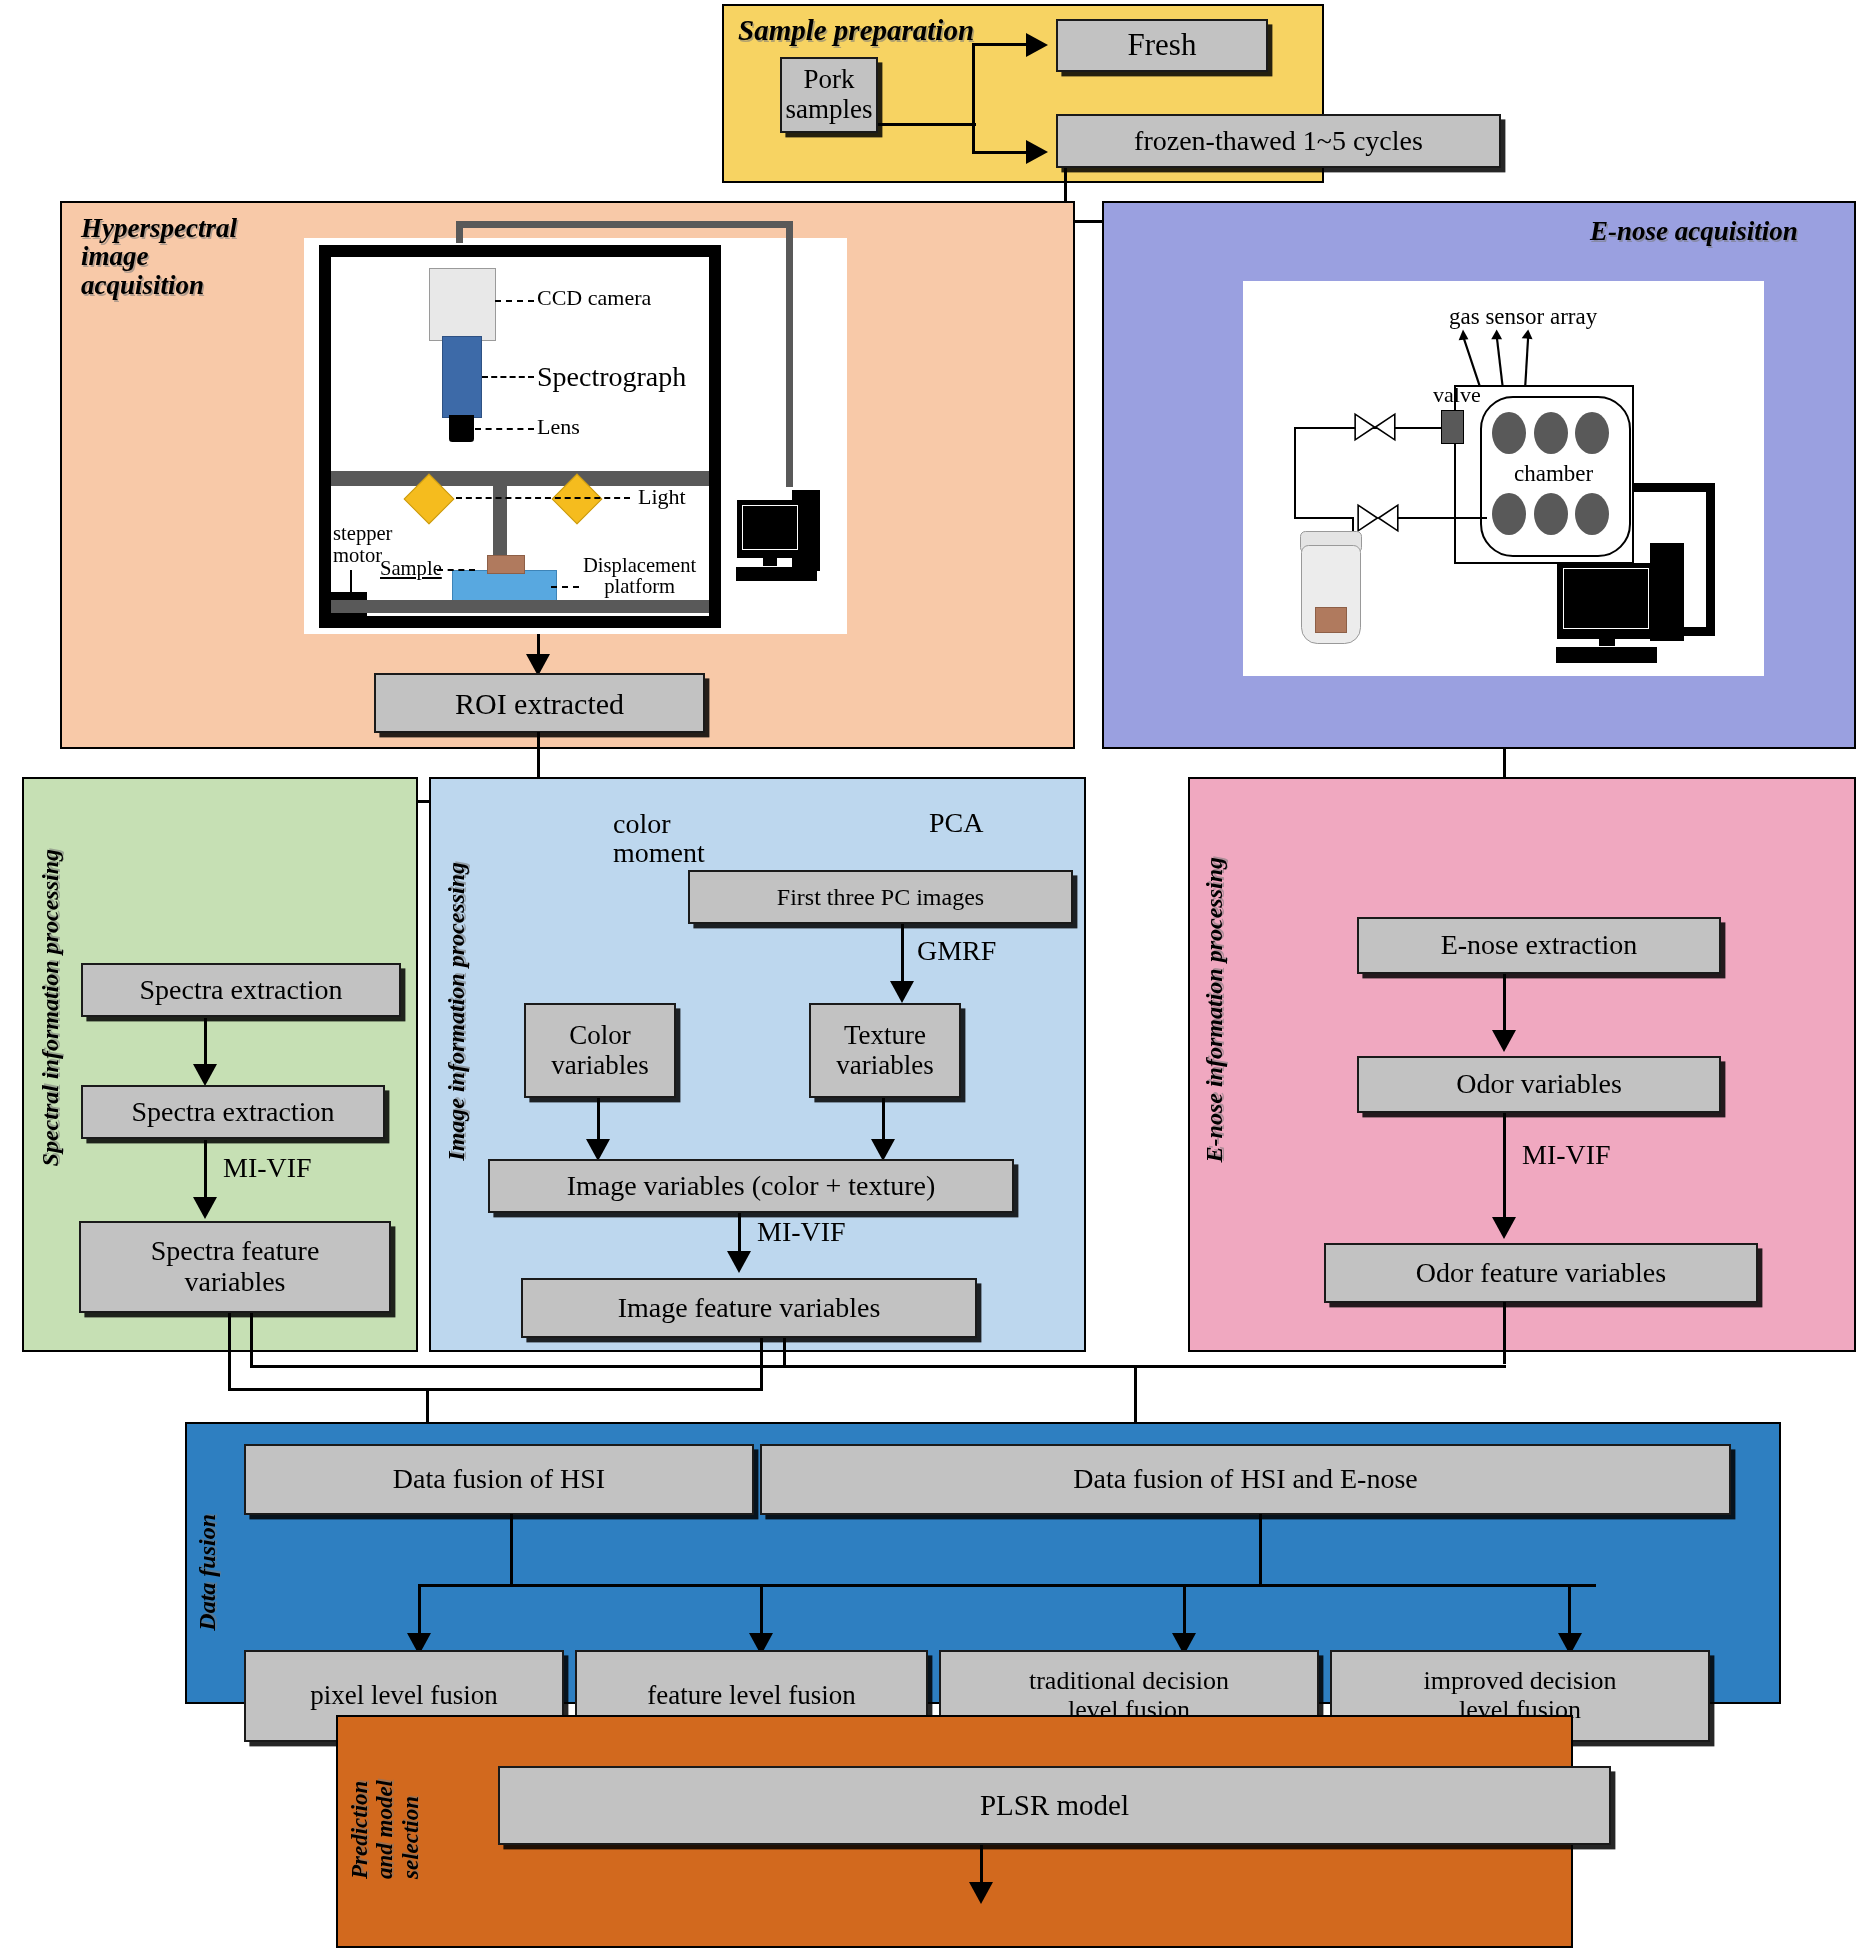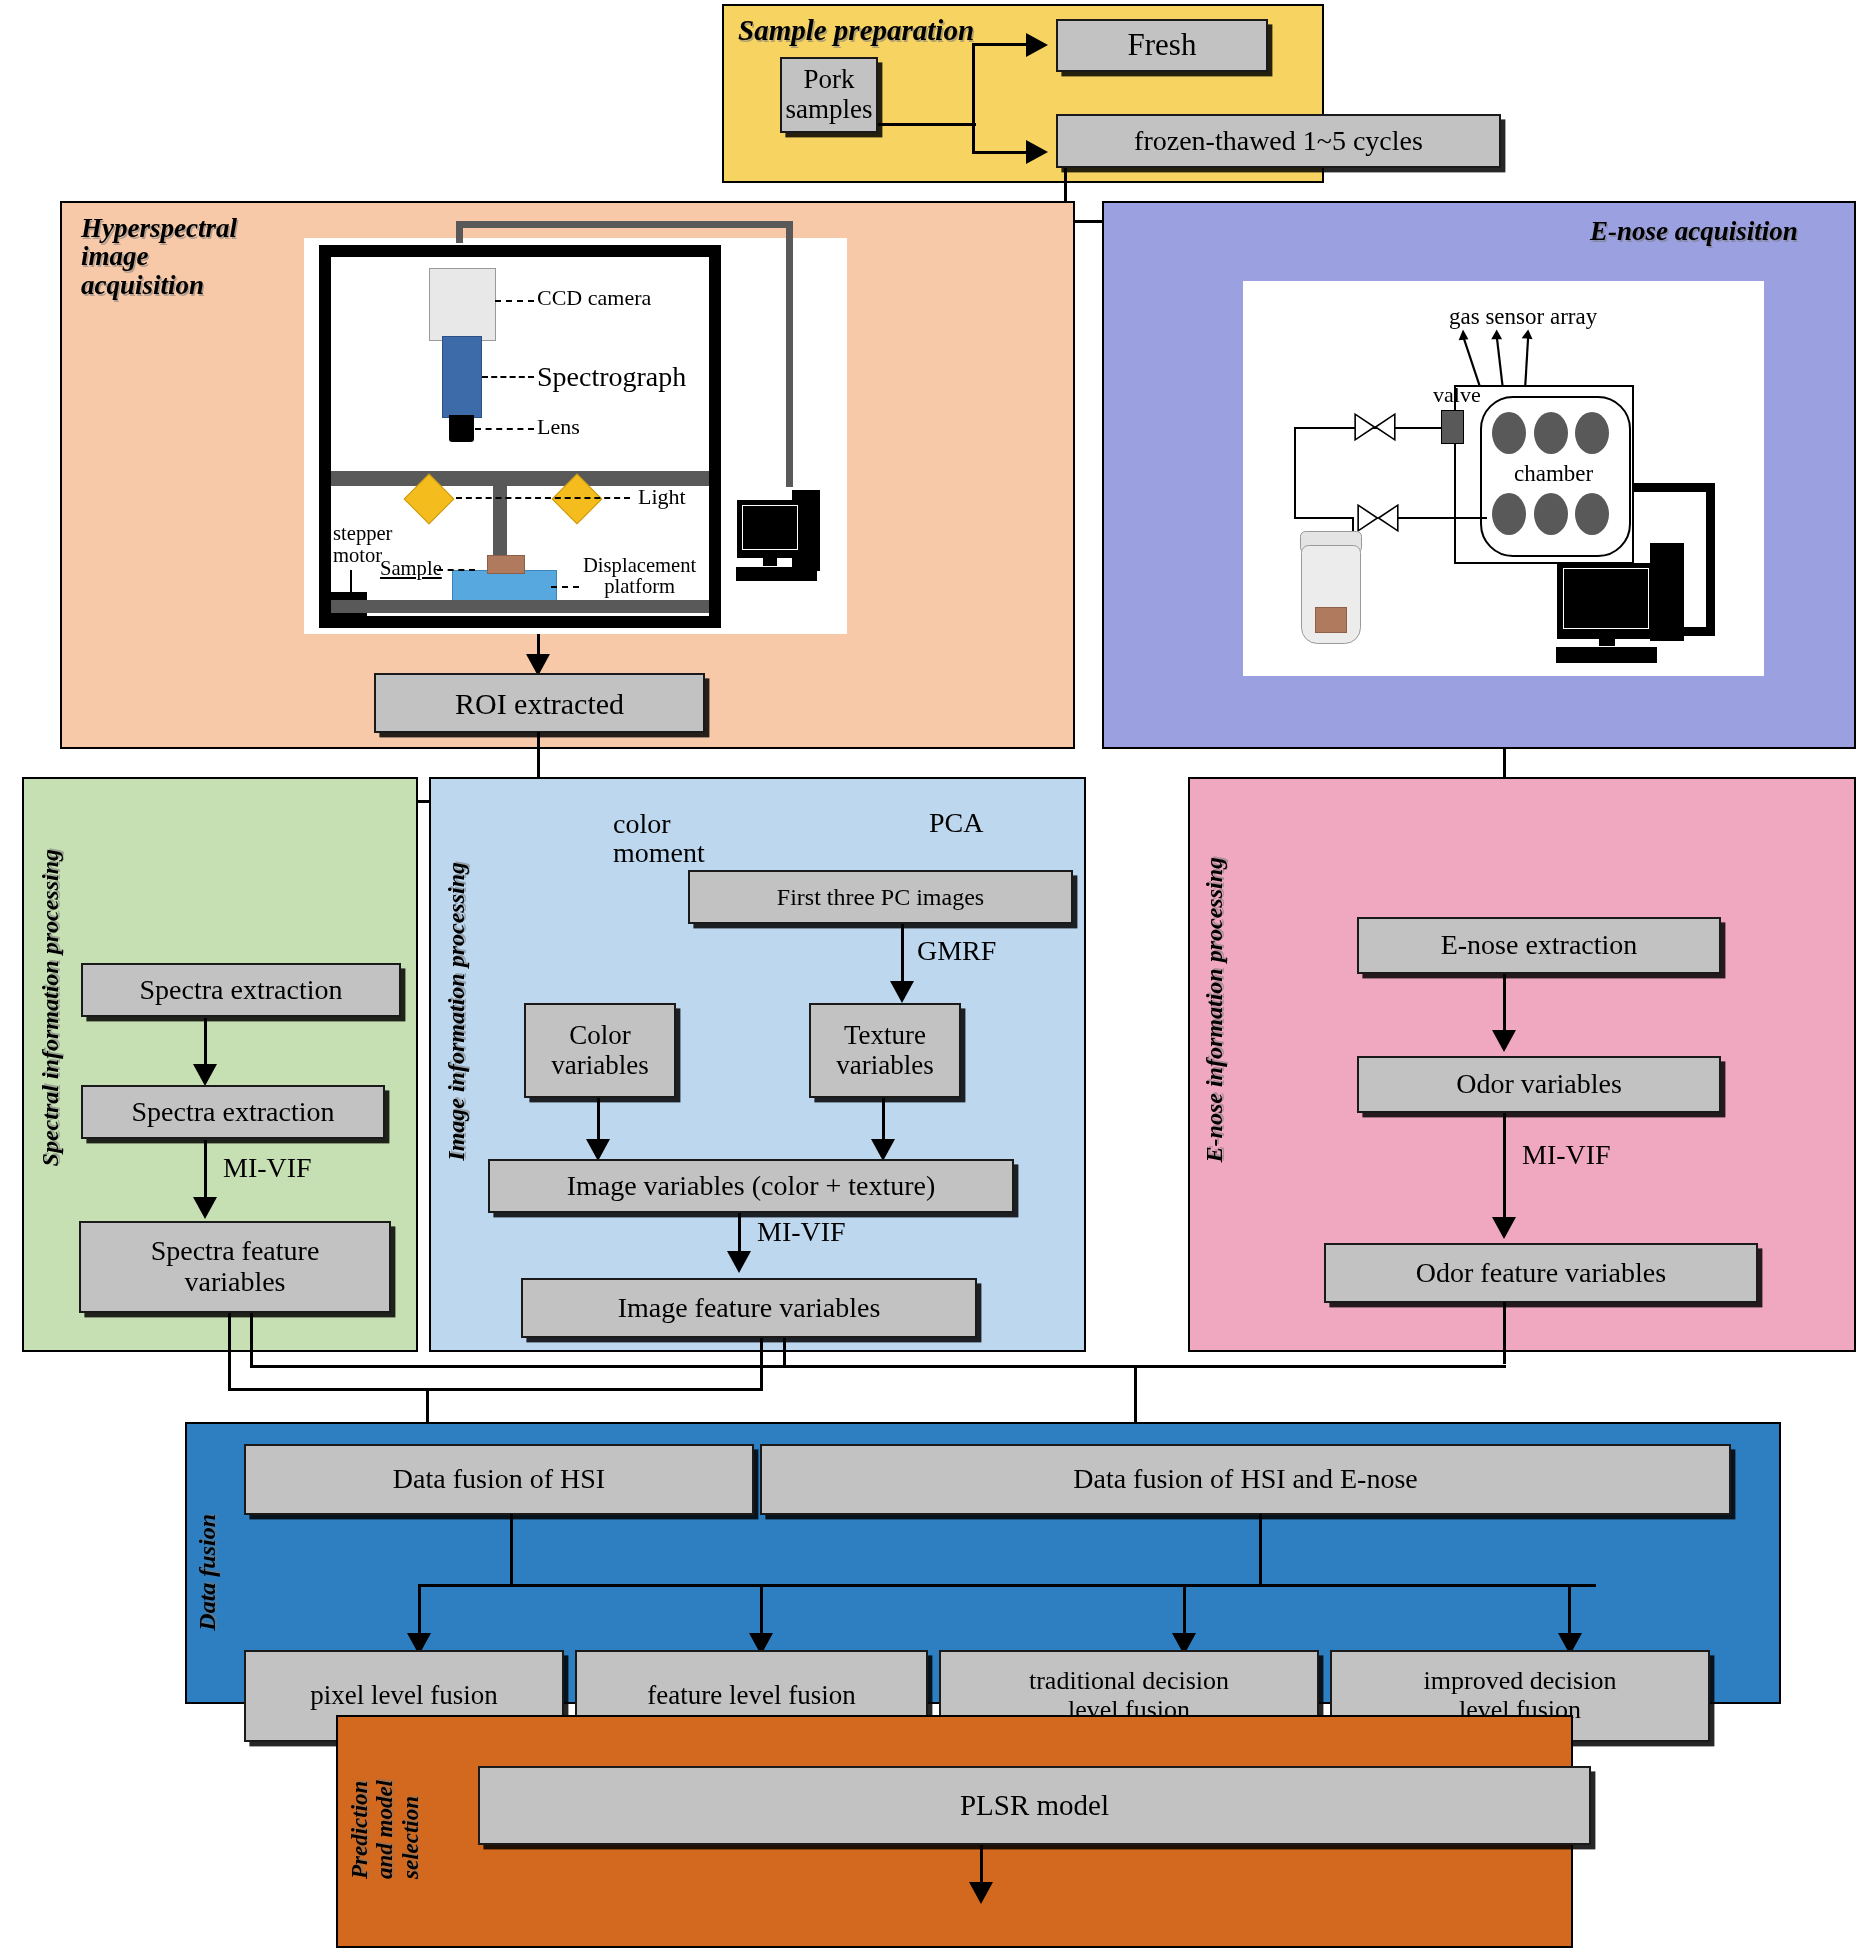--- a/index.html
+++ b/index.html
@@ -338,19 +338,19 @@
   <div class="arrow ad" style="left:1145px;top:1794px;"></div>
   <div class="ln vl" style="left:1549px;top:1742px;height:57px;"></div>
   <div class="arrow ad" style="left:1539px;top:1794px;"></div>
 
   <div class="panel" style="left:336px;top:1715px;width:1237px;height:233px;background:#D2691E;">
   </div>
   <div class="panel-label vlabel" style="left:347px;top:1780px;font-size:23px;white-space:pre-line;line-height:1.1;">Prediction
 and model
 selection</div>
 
-  <div class="box" style="left:478px;top:1766px;width:1113px;height:79px;font-size:29px;">PLSR model</div>
+  <div class="box" style="left:498px;top:1766px;width:1113px;height:79px;font-size:29px;">PLSR model</div>
   <div class="ln vl" style="left:980px;top:1845px;height:41px;"></div>
   <div class="arrow ad" style="left:969px;top:1882px;"></div>
 
 
 </div>
 
 
 </body></html>

